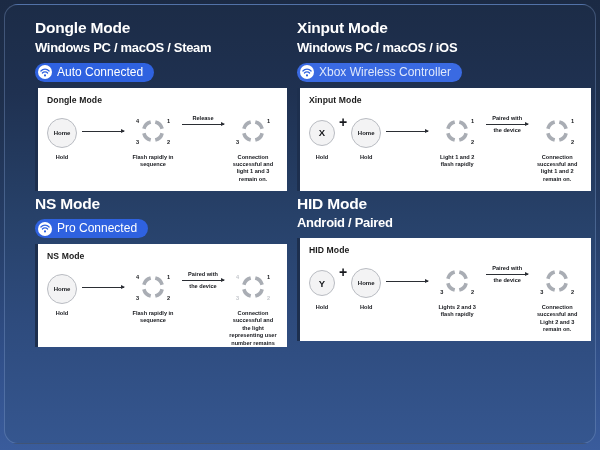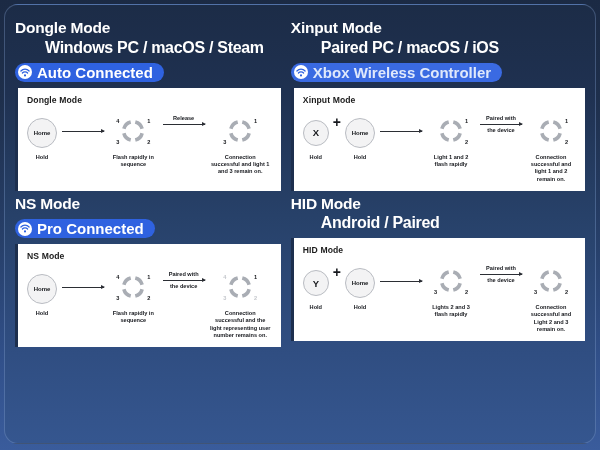--- a/index.html
+++ b/index.html
@@ -28,20 +28,21 @@
     height: 440px;
     border-radius: 14px;
     background: linear-gradient(180deg,
                 #1c2c47 0%,
                 #1f3151 20%,
                 #274169 48%,
                 #2e4b7d 72%,
                 #35568f 100%);
     border: 1px solid rgba(150,180,230,0.30);
     overflow: hidden;
+    padding-left: 20px;
   }
 
   
   #panel-grid {
     display: grid;
     grid-template-columns: 1fr 1fr;
     grid-template-rows: auto auto;
     column-gap: 10px;
     row-gap: 4px;
     padding: 14px 10px 0 10px;
@@ -55,42 +56,40 @@
   .panel-title {
     color: #ffffff;
     font-size: 15.5px;
     font-weight: bold;
     line-height: 18.5px;
     letter-spacing: -0.2px;
     white-space: nowrap;
   }
   .panel-subtitle {
     color: #ffffff;
-    font-size: 16px;
+    font-size: 13px;
     font-weight: bold;
     line-height: 19px;
     letter-spacing: -0.3px;
     white-space: nowrap;
-    margin-left: 30px;
   }
 
   
   .badge {
     display: inline-flex;
     align-items: center;
     gap: 5px;
     height: 19px;
     padding: 0 11px 0 3px;
     margin-top: 6px;
     border-radius: 10px;
     align-self: flex-start;
-    font-size: 15px;
+    font-size: 12px;
     line-height: 19px;
     white-space: nowrap;
-    font-weight: bold;
   }
   .badge.strong { background: #2f62e0; color: #ffffff; }
   .badge.soft   { background: #3a6ae2; color: #dfe8fb; }
 
   .badge-icon {
     width: 14px;
     height: 14px;
     border-radius: 50%;
     background: #ffffff;
     display: inline-flex;
@@ -292,21 +291,21 @@
                   <span class="ring-num n3">3</span>
                 </div>
               </div>
               <div class="step-caption">Connection successful and light 1 and 3 remain on.</div>
             </div>
           </div>
         </div>
       </div>
       <div class="mode-panel">
         <div class="panel-title">Xinput Mode</div>
-        <div class="panel-subtitle">Paired PC / macOS / iOS</div>
+        <div class="panel-subtitle">Windows PC / macOS / iOS</div>
         <div class="badge soft">
           <span class="badge-icon">
             <svg width="10" height="9" viewBox="0 0 10 9">
               <path d="M0.9 3.0 A5.6 5.6 0 0 1 9.1 3.0" fill="none" stroke="#2f62e0" stroke-width="1.25" stroke-linecap="round"></path>
               <path d="M2.4 5.0 A3.5 3.5 0 0 1 7.6 5.0" fill="none" stroke="#2f62e0" stroke-width="1.25" stroke-linecap="round"></path>
               <circle cx="5" cy="7.4" r="1.05" fill="#2f62e0"></circle>
             </svg>
           </span>
           <span>Xbox Wireless Controller</span>
         </div>

